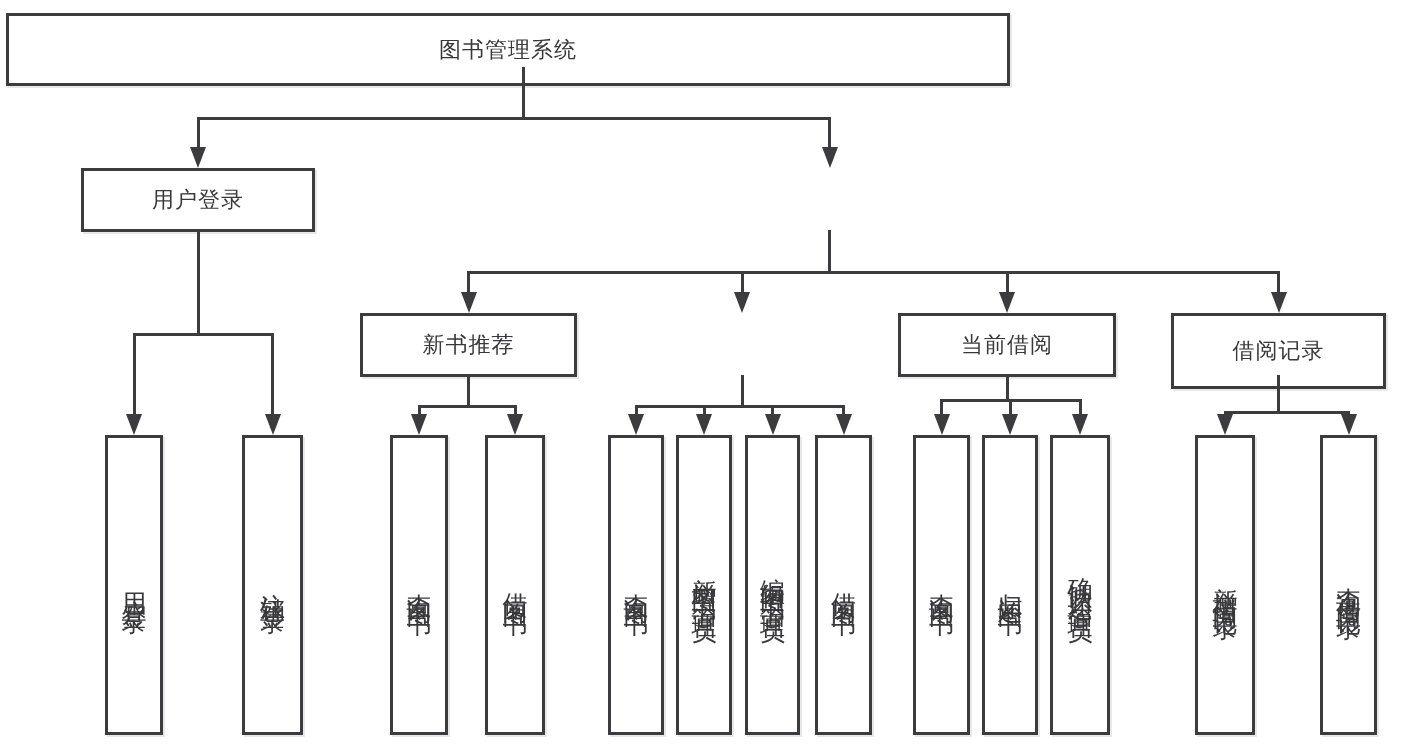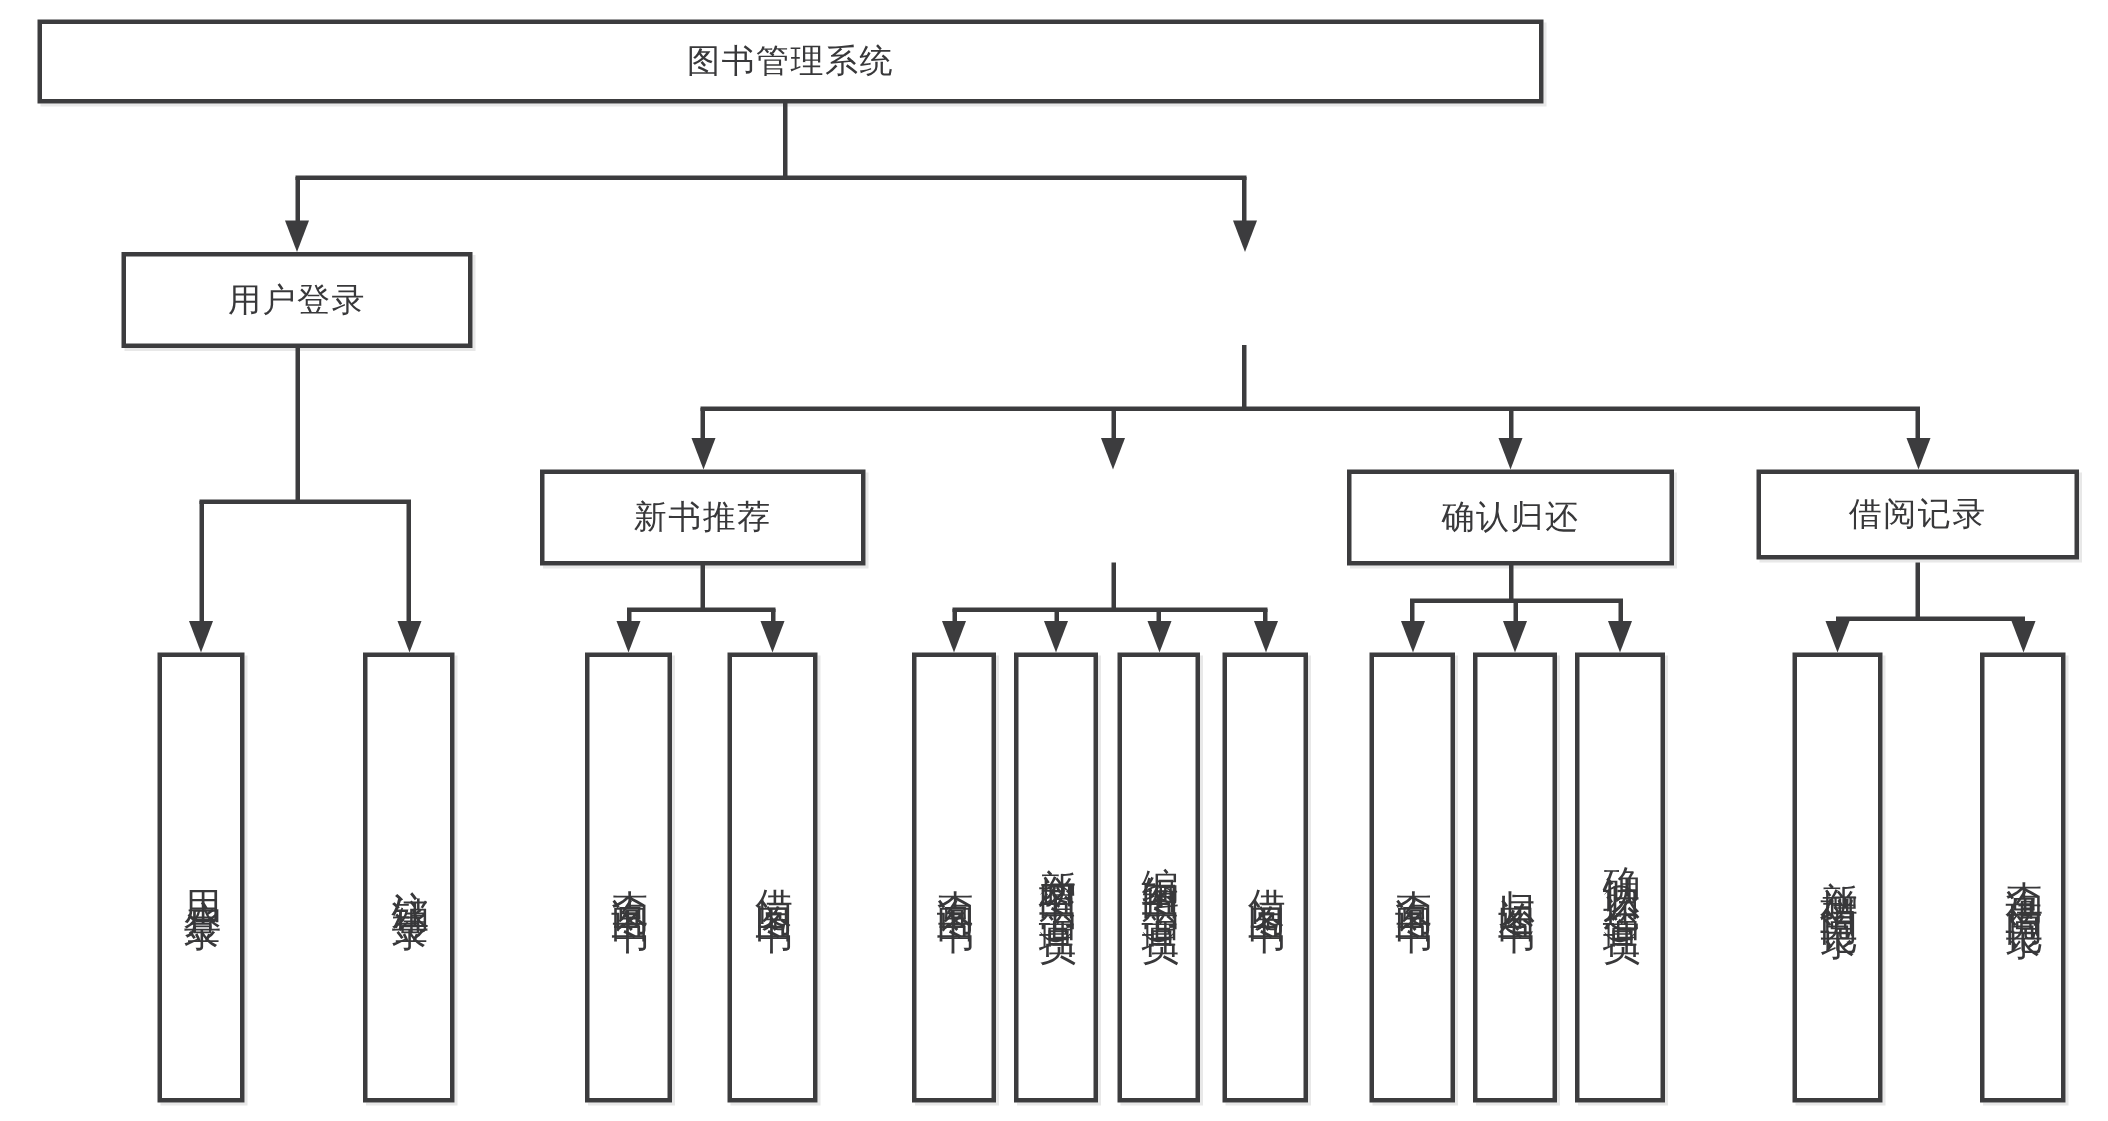--- a/index.html
+++ b/index.html
@@ -59,33 +59,33 @@
     letter-spacing: 1px;
     z-index: 5;
     text-shadow: 0 0 2px #ffffff;
     white-space: nowrap;
   }
 </style>
 </head>
 <body>
 
 <div class="canvas">
-<div class="node horizontal" style="left: 25px; top: 13px; width: 1004px; height: 56px;">
+<div class="node horizontal" style="left: 6px; top: 13px; width: 1004px; height: 73px;">
       <span class="node-label">图书管理系统</span>
     </div>
     <div class="node horizontal" style="left: 81px; top: 168px; width: 234px; height: 64px;">
       <span class="node-label">用户登录</span>
     </div>
     <div class="node horizontal" style="left: 360px; top: 313px; width: 217px; height: 64px;">
       <span class="node-label">新书推荐</span>
     </div>
     <div class="node horizontal" style="left: 898px; top: 313px; width: 218px; height: 64px;">
-      <span class="node-label">确认归还</span>
+      <span class="node-label">当前借阅</span>
     </div>
-    <div class="node horizontal" style="left: 1171px; top: 313px; width: 215px; height: 60px;">
+    <div class="node horizontal" style="left: 1171px; top: 313px; width: 215px; height: 76px;">
       <span class="node-label">借阅记录</span>
     </div>
     <div class="node vertical" style="left: 105px; top: 435px; width: 58px; height: 300px;">
       <span class="node-label">用户登录</span>
     </div>
     <div class="node vertical" style="left: 242px; top: 435px; width: 61px; height: 300px;">
       <span class="node-label">注销登录</span>
     </div>
     <div class="node vertical" style="left: 390px; top: 435px; width: 58px; height: 300px;">
       <span class="node-label">查询图书</span>

